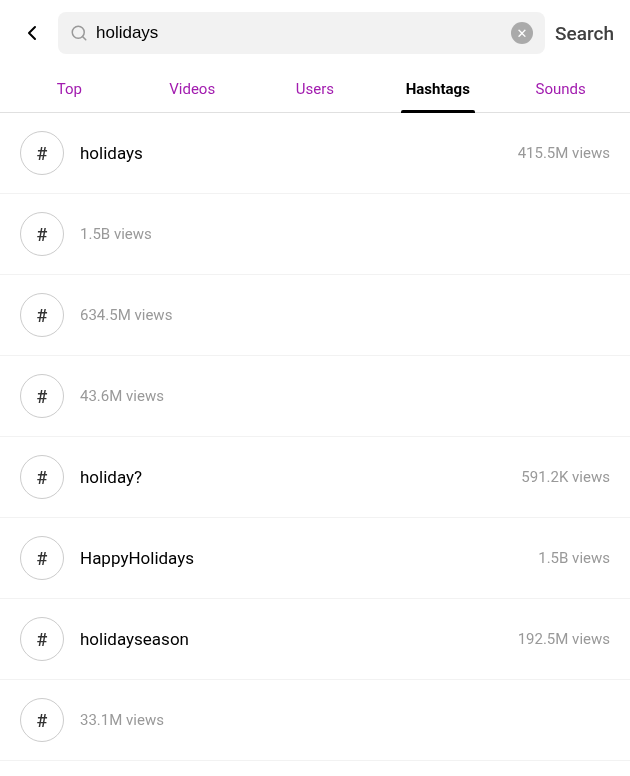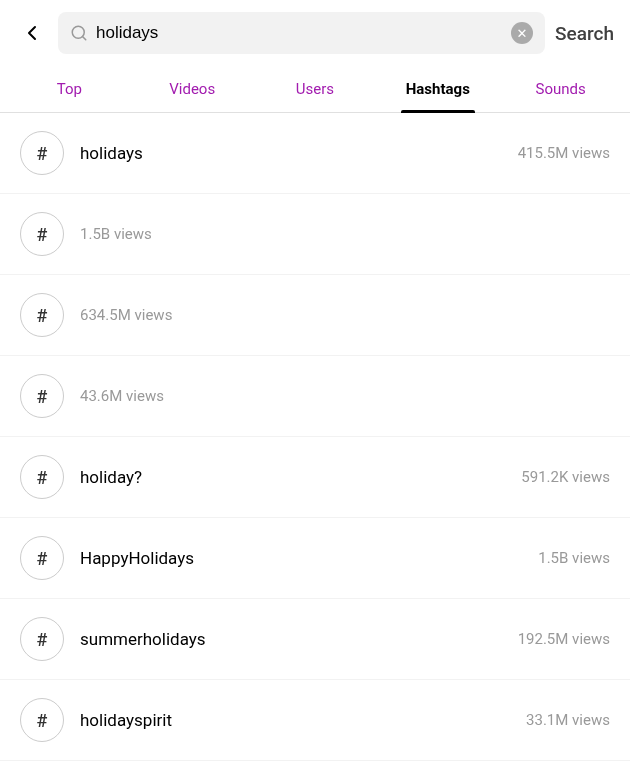--- a/index.html
+++ b/index.html
@@ -230,23 +230,22 @@
       <div class="hashtag-icon-wrap">
         <span class="hashtag-symbol">#</span>
       </div>
       <span class="hashtag-name">HappyHolidays</span>
       <span class="hashtag-views">1.5B views</span>
     </div>
     <div class="hashtag-item">
       <div class="hashtag-icon-wrap">
         <span class="hashtag-symbol">#</span>
       </div>
-      <span class="hashtag-name">summerholidays</span>
+      <span class="hashtag-name">holidayseason</span>
       <span class="hashtag-views">192.5M views</span>
     </div>
     <div class="hashtag-item">
       <div class="hashtag-icon-wrap">
         <span class="hashtag-symbol">#</span>
       </div>
-      <span class="hashtag-name">holidayspirit</span>
       <span class="hashtag-views">33.1M views</span>
     </div>
   </div>
 
 </body></html>

